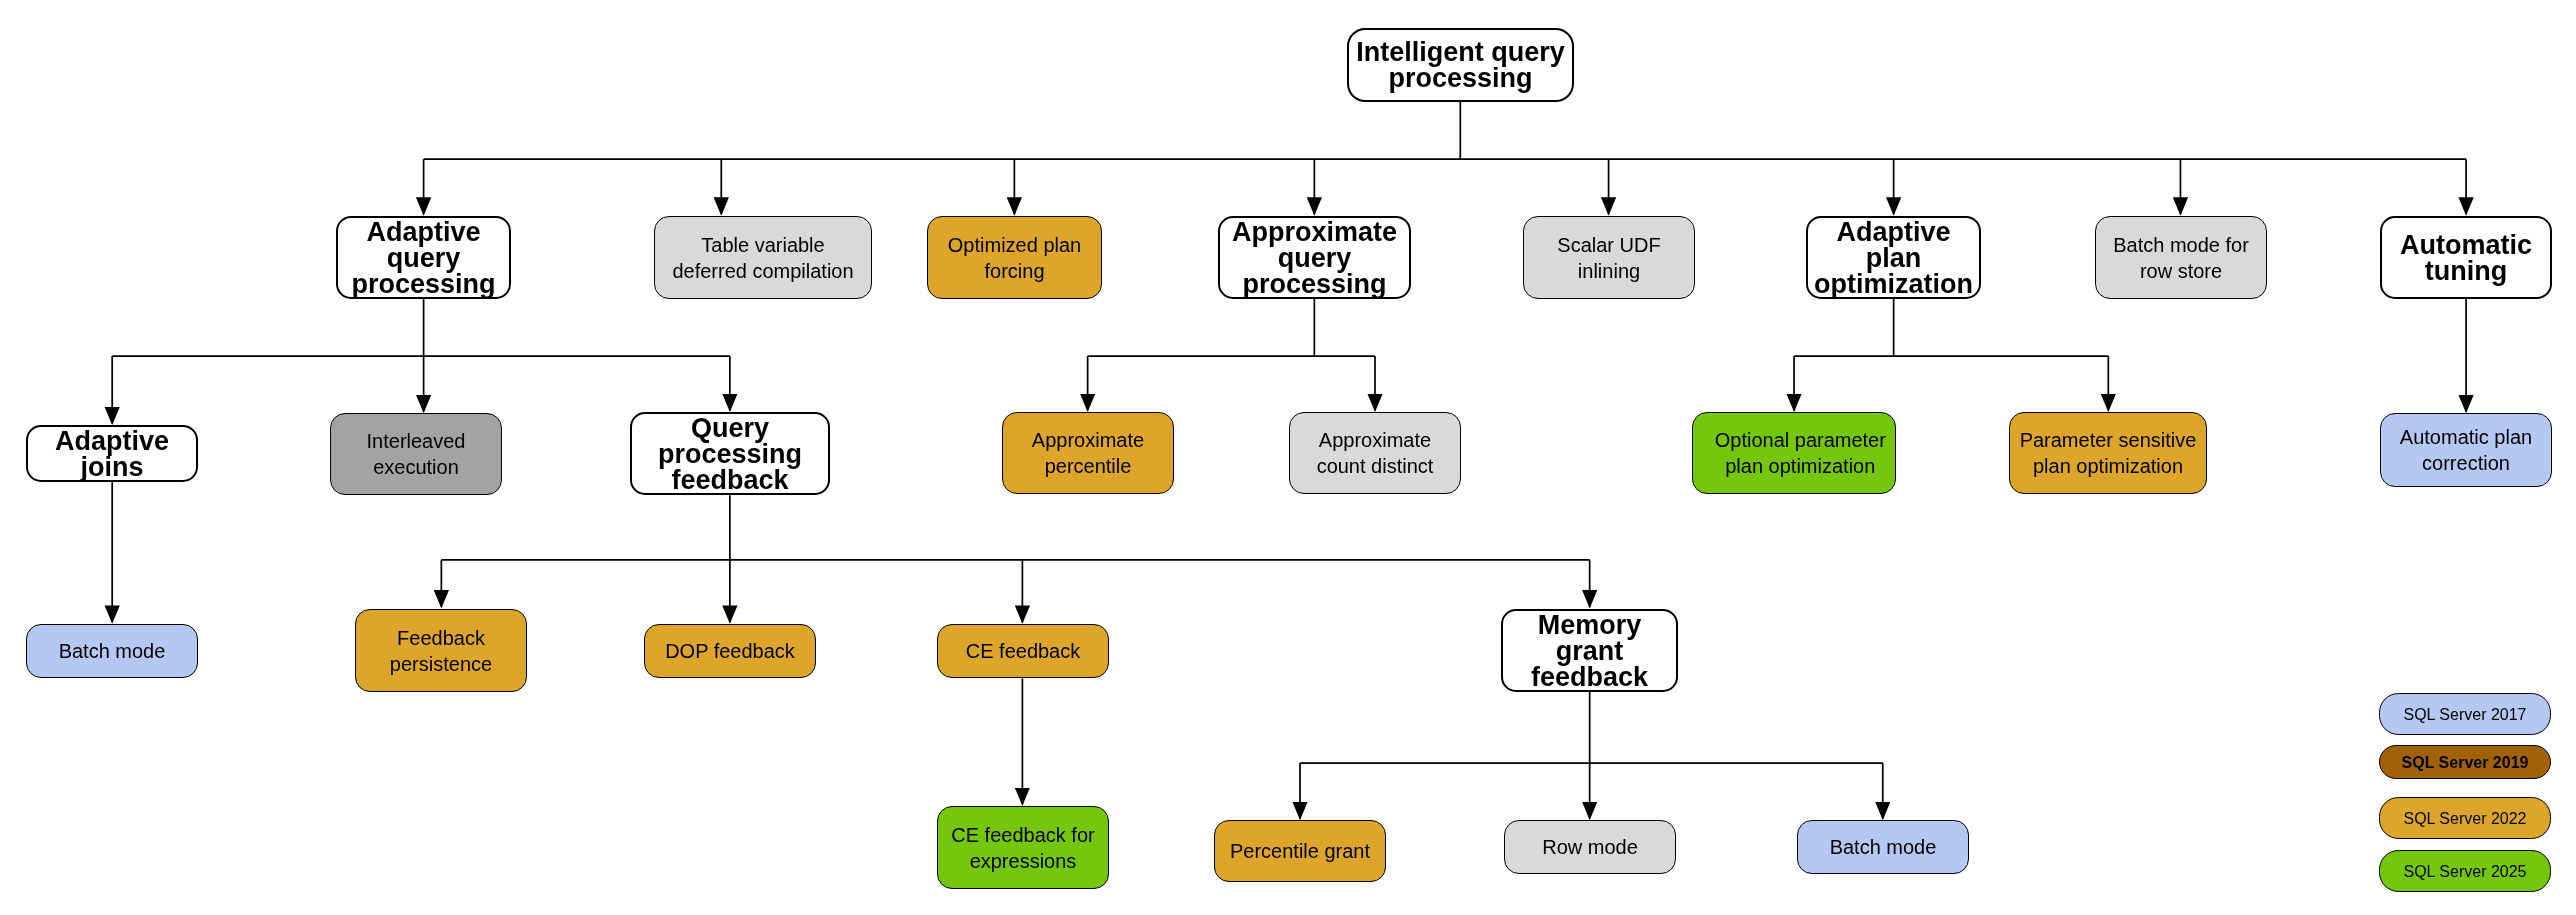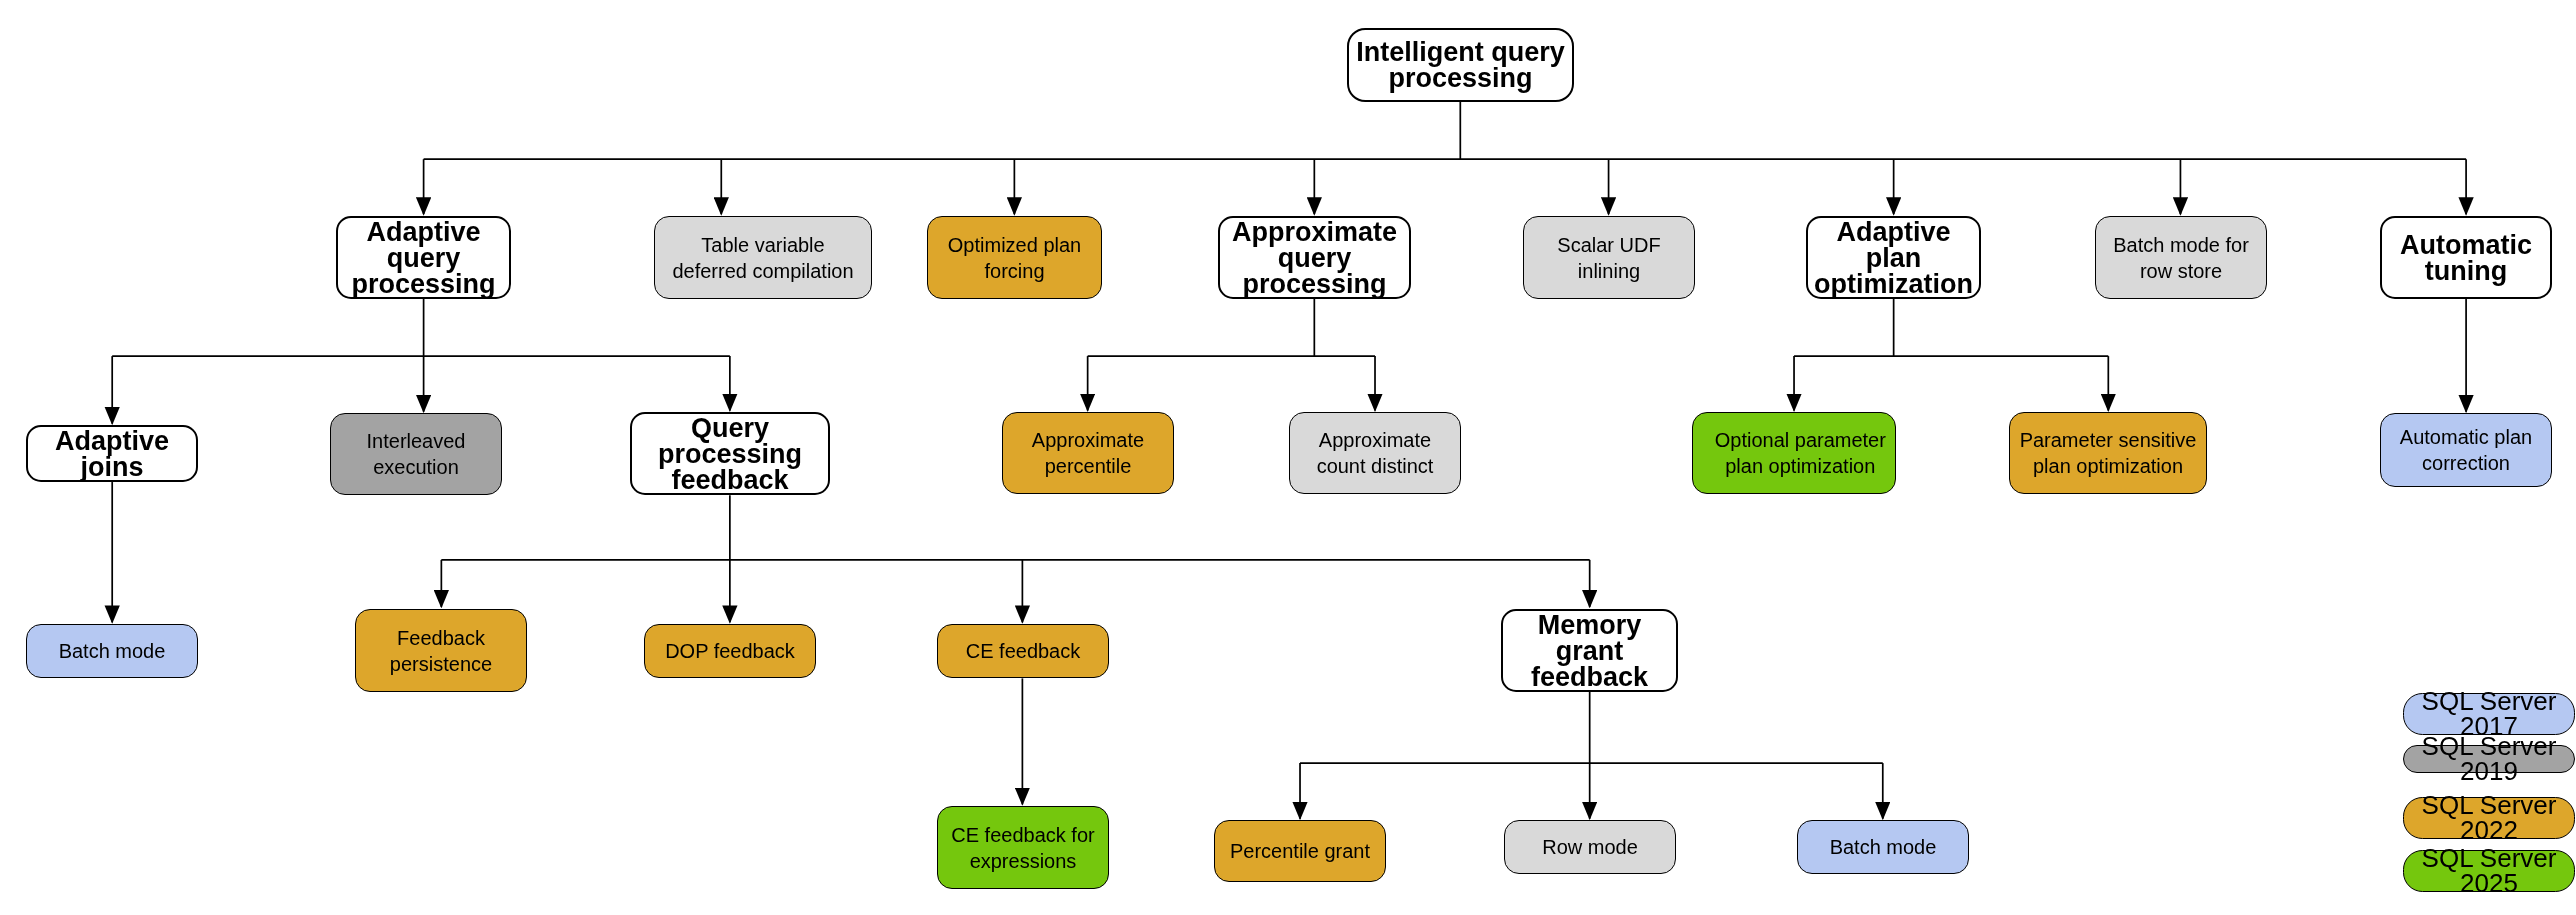--- a/index.html
+++ b/index.html
@@ -50,23 +50,22 @@
   .legend-pill {
     position: absolute;
     box-sizing: border-box;
     display: flex;
     align-items: center;
     justify-content: center;
     text-align: center;
     border: 1.7px solid #000000;
     border-radius: 19.5px;
     color: #000000;
-    font-size: 26px;
+    font-size: 16px;
     line-height: 25px;
-    margin-left: 24px;
   }
 </style>
 </head>
 <body>
 
 <div id="canvas">
 
   <svg id="wires" viewBox="0 0 4500 1600" xmlns="http://www.w3.org/2000/svg">
     <defs>
       <marker id="arrow" viewBox="0 0 12 10" refX="11" refY="5" markerWidth="32" markerHeight="27" orient="auto" markerUnits="userSpaceOnUse">
@@ -164,21 +163,21 @@
   <div class="node" style="left: 937px; top: 806px; width: 172px; height: 83px; background-color: rgb(117, 199, 13);"><span>CE feedback for
 expressions</span></div>
   <div class="node" style="left: 1214px; top: 820px; width: 172px; height: 62px; background-color: rgb(221, 166, 43);"><span>Percentile grant</span></div>
   <div class="node" style="left: 1504px; top: 820px; width: 172px; height: 54px; background-color: rgb(217, 217, 217);"><span>Row mode</span></div>
   <div class="node" style="left: 1797px; top: 820px; width: 172px; height: 54px; background-color: rgb(181, 200, 242);"><span>Batch mode</span></div>
 
   <div>
     <div class="legend-pill" style="left: 2379px; top: 693px; width: 172px; height: 42px; background-color: rgb(181, 200, 242);">
         <span>SQL Server 2017</span>
       </div>
-    <div class="legend-pill" style="left: 2379px; top: 745px; width: 172px; height: 28px; background-color: #a3a3a3;">
+    <div class="legend-pill" style="left: 2379px; top: 745px; width: 172px; height: 34px; background-color: #a16207; font-weight: bold;">
         <span>SQL Server 2019</span>
       </div>
     <div class="legend-pill" style="left: 2379px; top: 797px; width: 172px; height: 42px; background-color: rgb(221, 166, 43);">
         <span>SQL Server 2022</span>
       </div>
     <div class="legend-pill" style="left: 2379px; top: 850px; width: 172px; height: 42px; background-color: rgb(117, 199, 13);">
         <span>SQL Server 2025</span>
       </div>
   </div>
 

